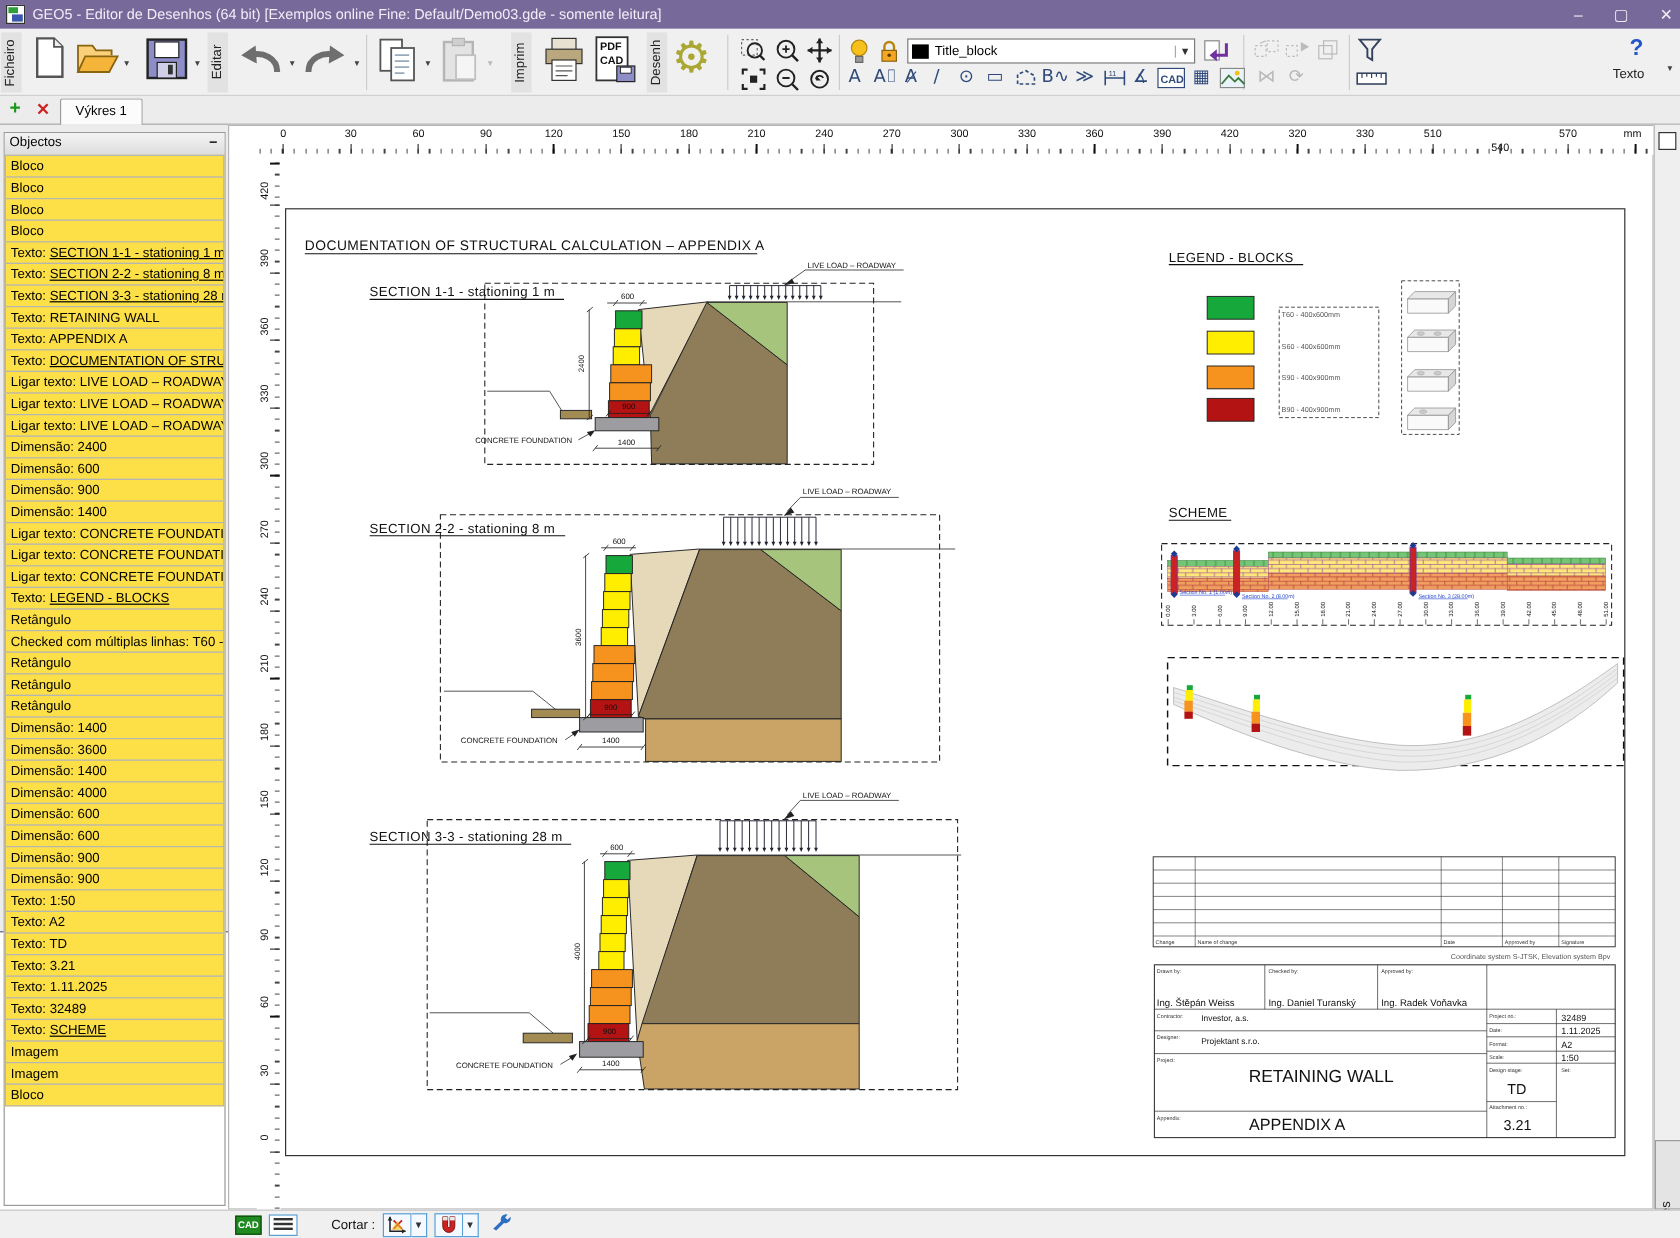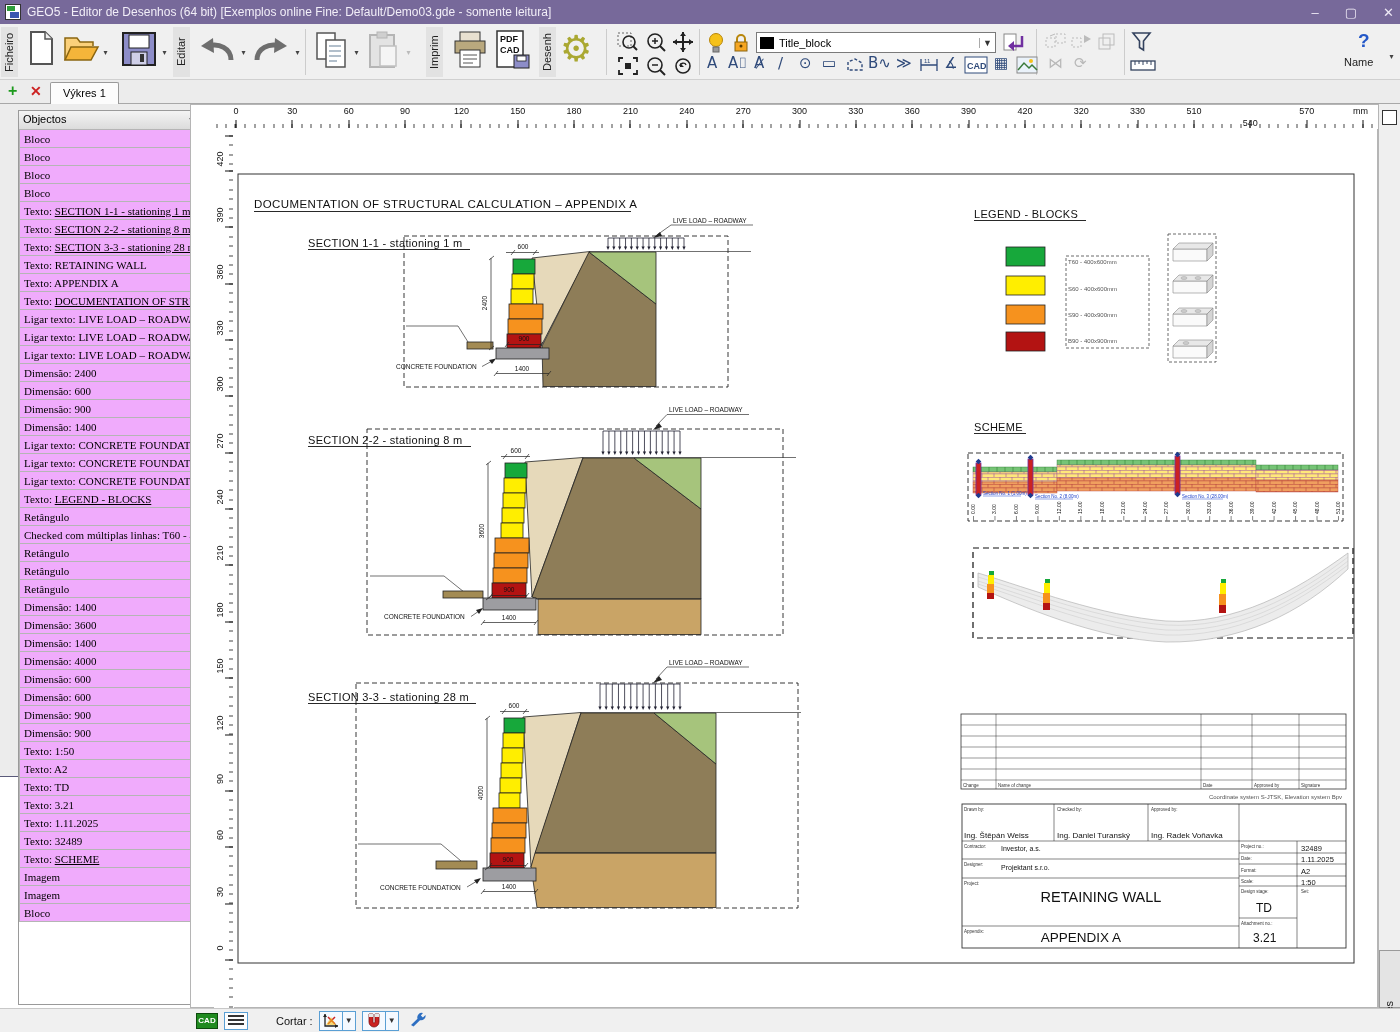--- a/index.html
+++ b/index.html
@@ -27,25 +27,25 @@
   .help-q { font-size:19px; font-weight:bold; color:#2458c8; }
   .help-lbl { font-size:11px; color:#222; }
 
   
   .tabrow { position:absolute; left:0; top:80px; width:1400px; height:24px; background:#ececec; border-bottom:1px solid #a8a8a8; }
   .tab-add { position:absolute; left:8px; top:2px; font-size:16px; font-weight:bold; color:#1d9a1d; }
   .tab-close { position:absolute; left:30px; top:3px; font-size:14px; font-weight:bold; color:#cc2222; }
   .tab { position:absolute; left:50px; top:2px; height:22px; padding:0 12px; background:#fcfcfc; border:1px solid #9a9a9a; border-bottom:none; font-size:11px; line-height:20px; border-radius:2px 2px 0 0; }
 
   
-  .objpanel { position:absolute; left:18px; top:110px; width:185px; height:895px; background:#ffffff; border:1px solid #9a9a9a; }
+  .objpanel { position:absolute; left:3px; top:110px; width:185px; height:895px; background:#ffffff; border:1px solid #9a9a9a; }
   .objheader { height:19px; background:linear-gradient(#f4f4f4,#dcdcdc); border-bottom:1px solid #b0b0b0; font-size:11px; padding:2px 4px; position:relative; }
   .objmin { position:absolute; right:6px; top:0px; font-weight:bold; font-size:12px; }
   .objlist { position:absolute; left:0; top:19px; width:183px; }
-  .obj-row { height:19px; line-height:18px; font-size:11px; padding:0 0 0 4px; border:1px solid #b5b5b5; margin-top:-1px; background:#f0abfc; white-space:nowrap; overflow:hidden;font-family:Liberation Serif, serif; }
+  .obj-row { height:19px; line-height:18px; font-size:11px; padding:0 0 0 4px; border:1px solid #b5b5b5; margin-top:-1px; background:#fde047; white-space:nowrap; overflow:hidden; }
   .und { text-decoration:underline; }
 
   
   .canvas { position:absolute; left:190px; top:104px; width:1188px; height:904px; background:#ffffff; border:1px solid #b5b5b5; }
   .h-ruler { position:absolute; left:23px; top:0; width:1165px; height:24px; background:#fff; }
   .h-ruler .minor,.h-ruler .major { position:absolute; left:0; width:100%; bottom:1px; }
   .h-ruler .minor { height:4px; background:repeating-linear-gradient(to right,#444 0 1px,transparent 1px 9.39px); background-position-x:21.5px; }
   .h-ruler .major { height:8px; background:repeating-linear-gradient(to right,#111 0 1px,transparent 1px 56.35px); background-position-x:21.5px; }
   .h-ruler .rlab { position:absolute; top:1px; font-size:9px; color:#111; transform:translateX(-50%); }
   .h-ruler .runit { position:absolute; top:1px; left:1139px; font-size:9px; color:#111; }
@@ -318,21 +318,21 @@
     <div class="tbtn small-glyph grayed" style="left:1048px;top:30px">⋈</div>
     <div class="tbtn small-glyph grayed" style="left:1074px;top:30px">⟳</div>
     <div class="tbtn" style="left:1130px;top:34px">
         <svg width="26" height="14">
           <rect x="1" y="3" width="24" height="9" fill="#fff" stroke="#33425e" stroke-width="1.3"></rect>
           <path d="M5 3v4M9 3v3M13 3v4M17 3v3M21 3v4" stroke="#33425e"></path>
         </svg>
       </div>
 
     <div class="tbtn help-q" style="left:1358px;top:6px">?</div>
-    <div class="tbtn help-lbl" style="left:1344px;top:32px">Name</div>
+    <div class="tbtn help-lbl" style="left:1344px;top:32px">Texto</div>
     <div class="ddarrow" style="left:1387px;top:28px">▾</div>
   </div>
 
   <div class="tabrow">
     <span class="tab-add">+</span>
     <span class="tab-close">✕</span>
     <span class="tab">Výkres 1</span>
   </div>
 
   <div class="objpanel">

